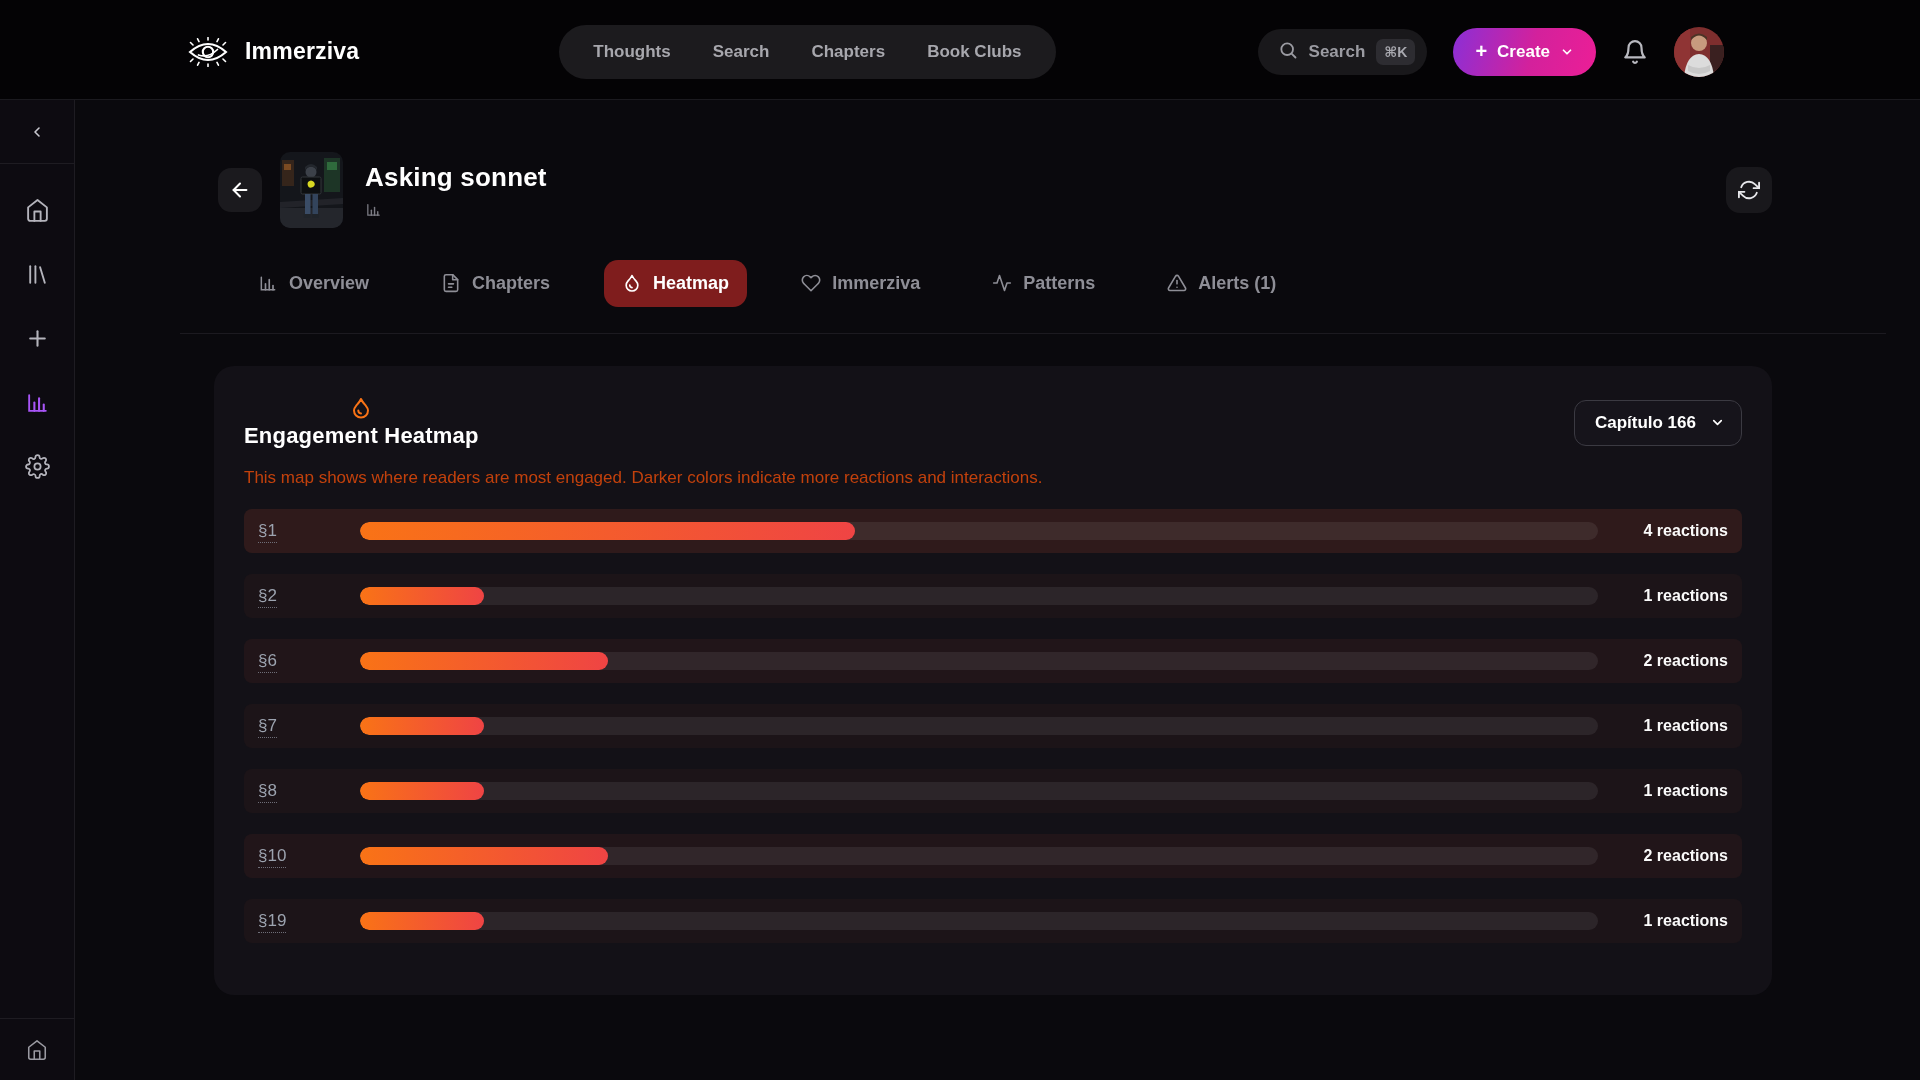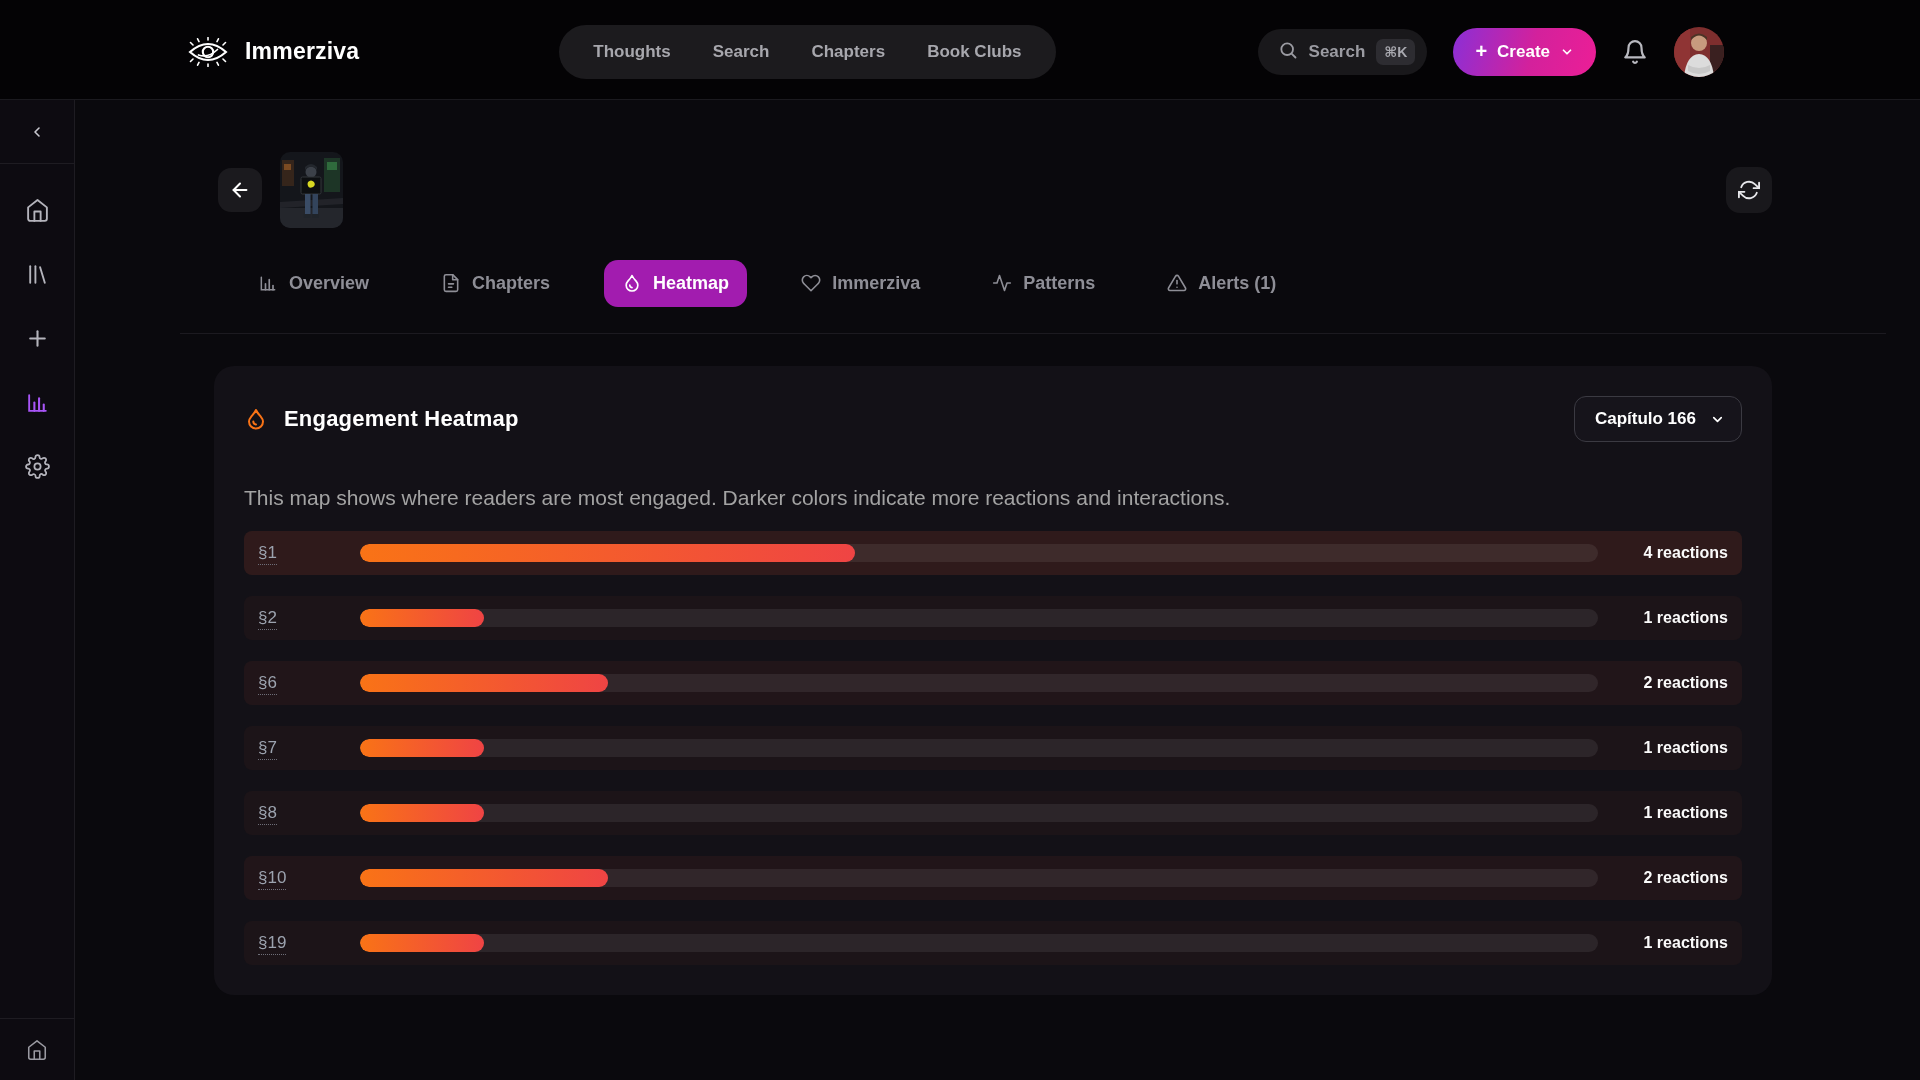--- a/index.html
+++ b/index.html
@@ -47,33 +47,33 @@
   .cover { width:63px; height:76px; border-radius:10px; overflow:hidden; margin-left:18px; flex:0 0 auto; }
   .title-block { margin-left:22px; }
   .book-title { font-size:26px; font-weight:800; color:#fff; letter-spacing:.2px; }
   .title-sub { margin-top:8px; color:#7c7c84; display:flex; }
   .refresh-btn { margin-left:auto; width:46px; height:46px; border-radius:14px; background:#19181c; border:none;
                  color:#e8e8ec; display:flex; align-items:center; justify-content:center; cursor:pointer; }
 
   .tabs { display:flex; align-items:center; gap:36px; margin:30px 0 0 26px; height:50px; }
   .tab { display:flex; align-items:center; gap:11px; color:#8e8e96; font-size:18px; font-weight:600;
          cursor:pointer; padding:13px 18px; border-radius:14px; white-space:nowrap; }
-  .tab.active { background:#a21caf; color:#fff; }
+  .tab.active { background:#7f1d1d; color:#fff; }
   .tabs-divider { height:1px; background:#1c1a20; margin:25px -114px 0 -34px; }
 
   
   .card { margin-top:32px; width:1558px; height:629px; background:#131117; border-radius:20px; padding:30px; }
   .card-head { display:flex; align-items:center; }
-  .card-title-wrap { display:flex; align-items:center; gap:16px; }
+  .card-title-wrap { display:flex; align-items:center; gap:3px;flex-direction:column; }
   .flame { color:#f97316; display:flex; }
   .card-title { font-size:22px; font-weight:800; color:#fff; letter-spacing:.2px; }
   .chapter-select { margin-left:auto; height:46px; border-radius:12px; border:1px solid #3b3a42; background:#16141b;
                     color:#fff; font-size:17px; font-weight:600; display:flex; align-items:center; gap:14px;
                     padding:0 16px 0 20px; cursor:pointer; font-family:inherit; }
-  .desc { margin-top:44px; color:#a3a3a3; font-size:21px; }
+  .desc { margin-top:19px; color:#c2410c; font-size:17px; }
 
   .rows { margin-top:21px; }
   .hm-row { height:44px; border-radius:8px; display:flex; align-items:center; padding:0 14px 0 14px; margin-bottom:21px; }
   .hm-row:last-child { margin-bottom:0; }
   .p-label { width:102px; color:#9ca3af; font-size:17px; flex:0 0 auto; cursor:help; }
   .p-label span { border-bottom:1.5px dotted #6e6e78; padding-bottom:2px; }
   .track { flex:1; height:18px; border-radius:9px; background:rgba(255,255,255,0.075); overflow:hidden; margin-right:18px; }
   .fill { height:100%; border-radius:9px; background:linear-gradient(90deg,#f97316,#ef4444); }
   .r-label { width:112px; text-align:right; color:#fafafa; font-size:16px; font-weight:700; flex:0 0 auto; white-space:nowrap; }
 </style>
@@ -231,20 +231,31 @@
         <path d="M25 18 Q31 11 37 18 L37 15 Q31 9 25 15 Z" fill="#23272d"></path>
         <rect x="21" y="25" width="20" height="17" rx="1.5" fill="#0d0f11" stroke="#33363b" stroke-width="1"></rect>
         <path d="M28 30 q3 -3 6 0 q2 3 -1 5 q-4 2 -5 -1 q-1 -2 0 -4 z" fill="#d8d822"></path>
         <rect x="25" y="42" width="5.5" height="20" fill="#3a4c66"></rect>
         <rect x="32.5" y="42" width="5.5" height="20" fill="#33445c"></rect>
         <rect x="23.5" y="62" width="7" height="4" fill="#20242a"></rect>
         <rect x="32" y="62" width="7" height="4" fill="#20242a"></rect>
       </svg>
     </span>
 
+    <div class="title-block">
+      <div class="book-title">Asking sonnet</div>
+      <div class="title-sub">
+        <svg width="17" height="17" viewBox="0 0 24 24" fill="none" stroke="currentColor" stroke-width="2" stroke-linecap="round">
+            <path d="M4 5v15h16" stroke-width="1.8"></path>
+            <line x1="9" y1="20" x2="9" y2="13"></line>
+            <line x1="13.5" y1="20" x2="13.5" y2="9"></line>
+            <line x1="18" y1="20" x2="18" y2="15"></line>
+          </svg>
+      </div>
+    </div>
 
     <button class="refresh-btn">
       <span style="display:flex">
         <svg width="22" height="22" viewBox="0 0 24 24" fill="none" stroke="currentColor" stroke-width="2" stroke-linecap="round" stroke-linejoin="round">
             <polyline points="23 4 23 10 17 10"></polyline>
             <polyline points="1 20 1 14 7 14"></polyline>
             <path d="M3.51 9a9 9 0 0 1 14.85-3.36L23 10M1 14l4.64 4.36A9 9 0 0 0 20.49 15"></path>
           </svg>
       </span>
     </button>

